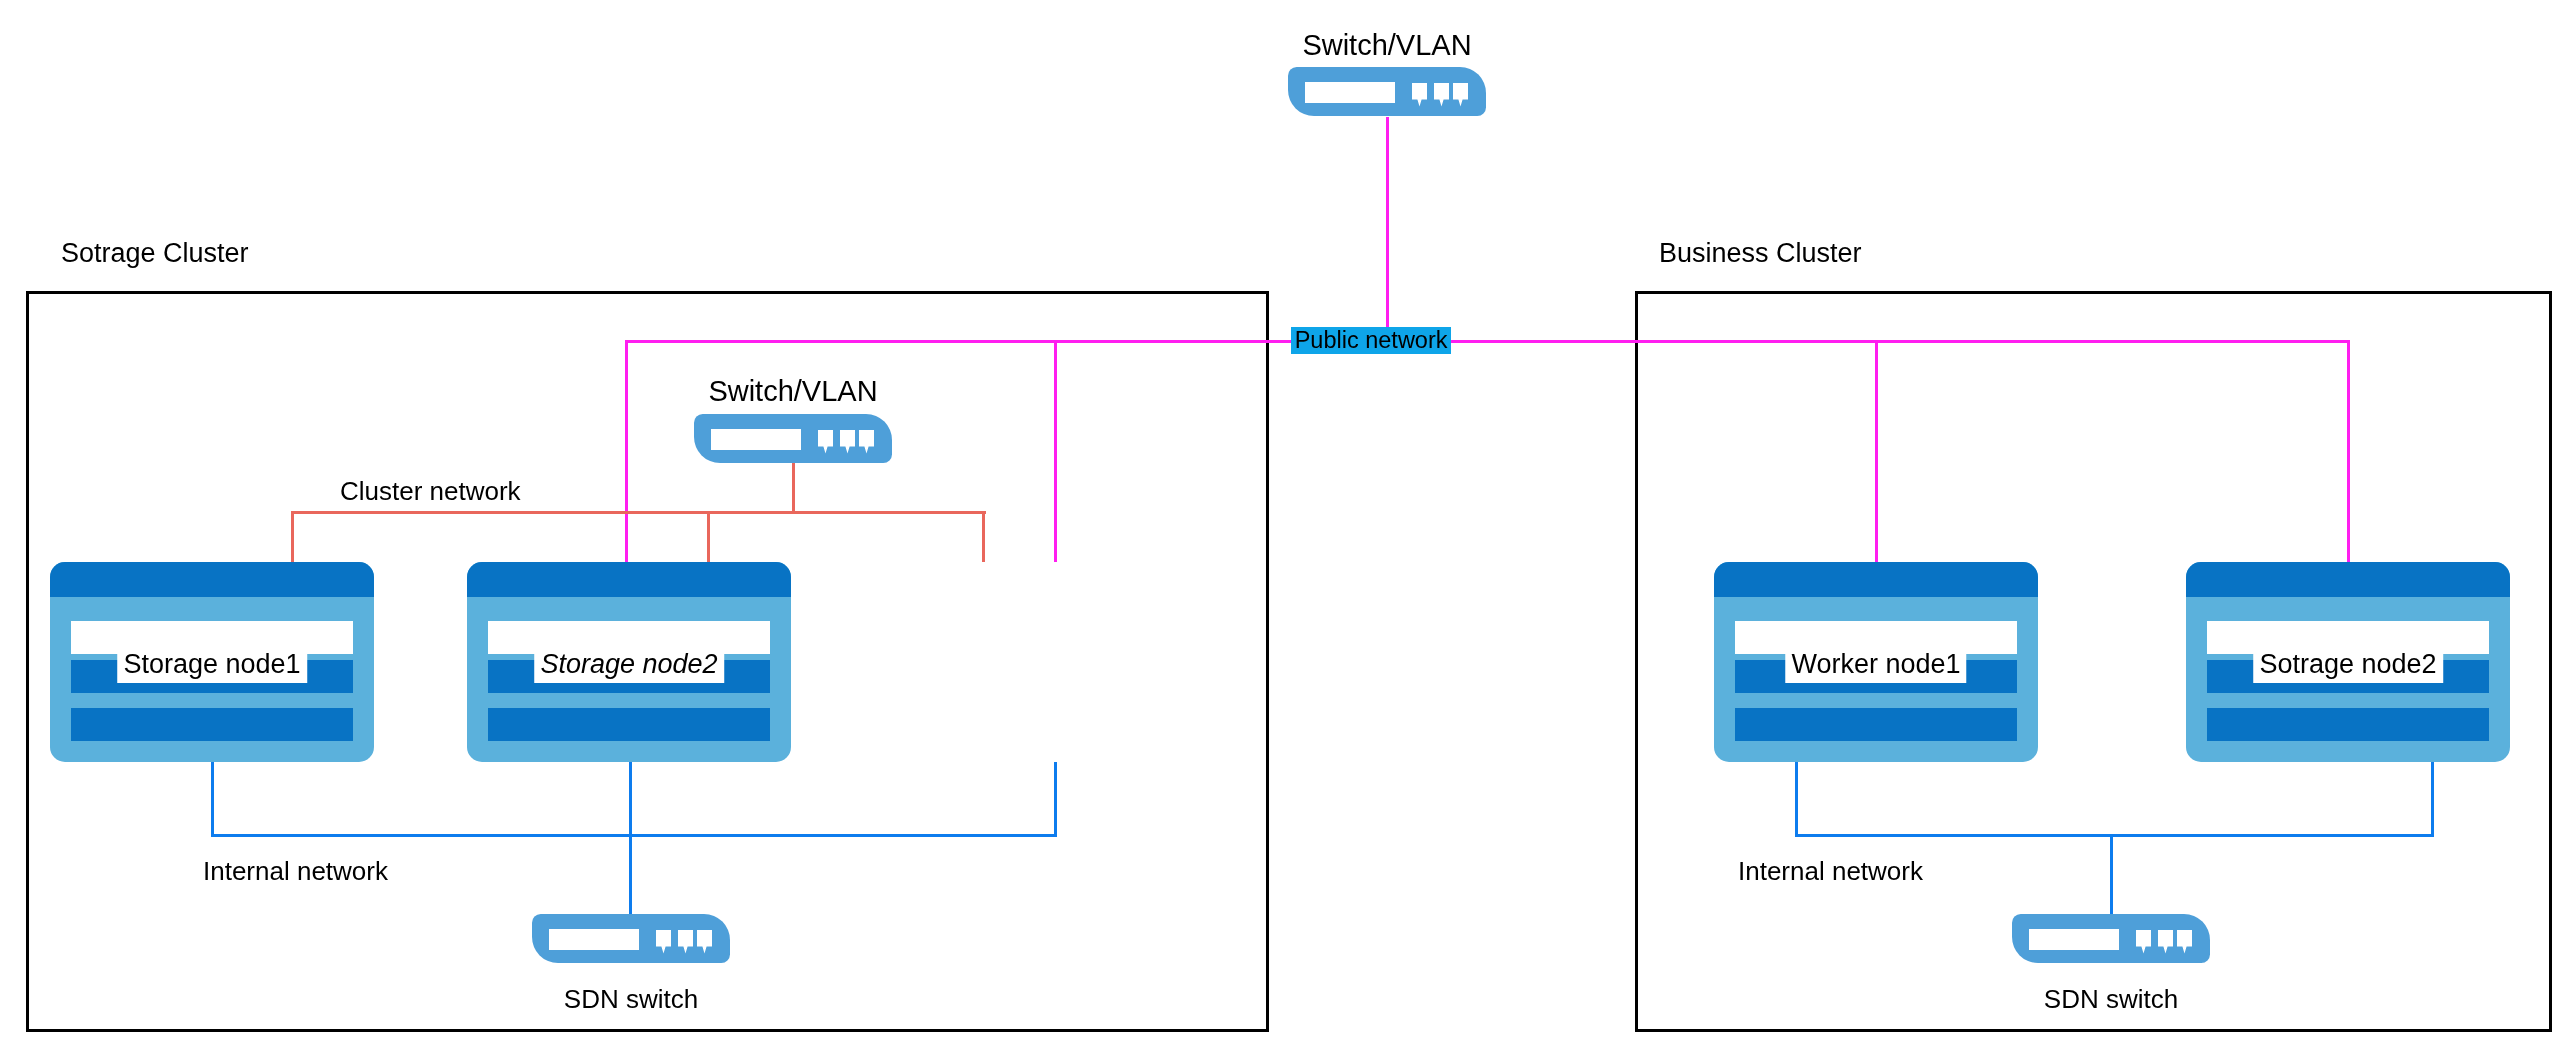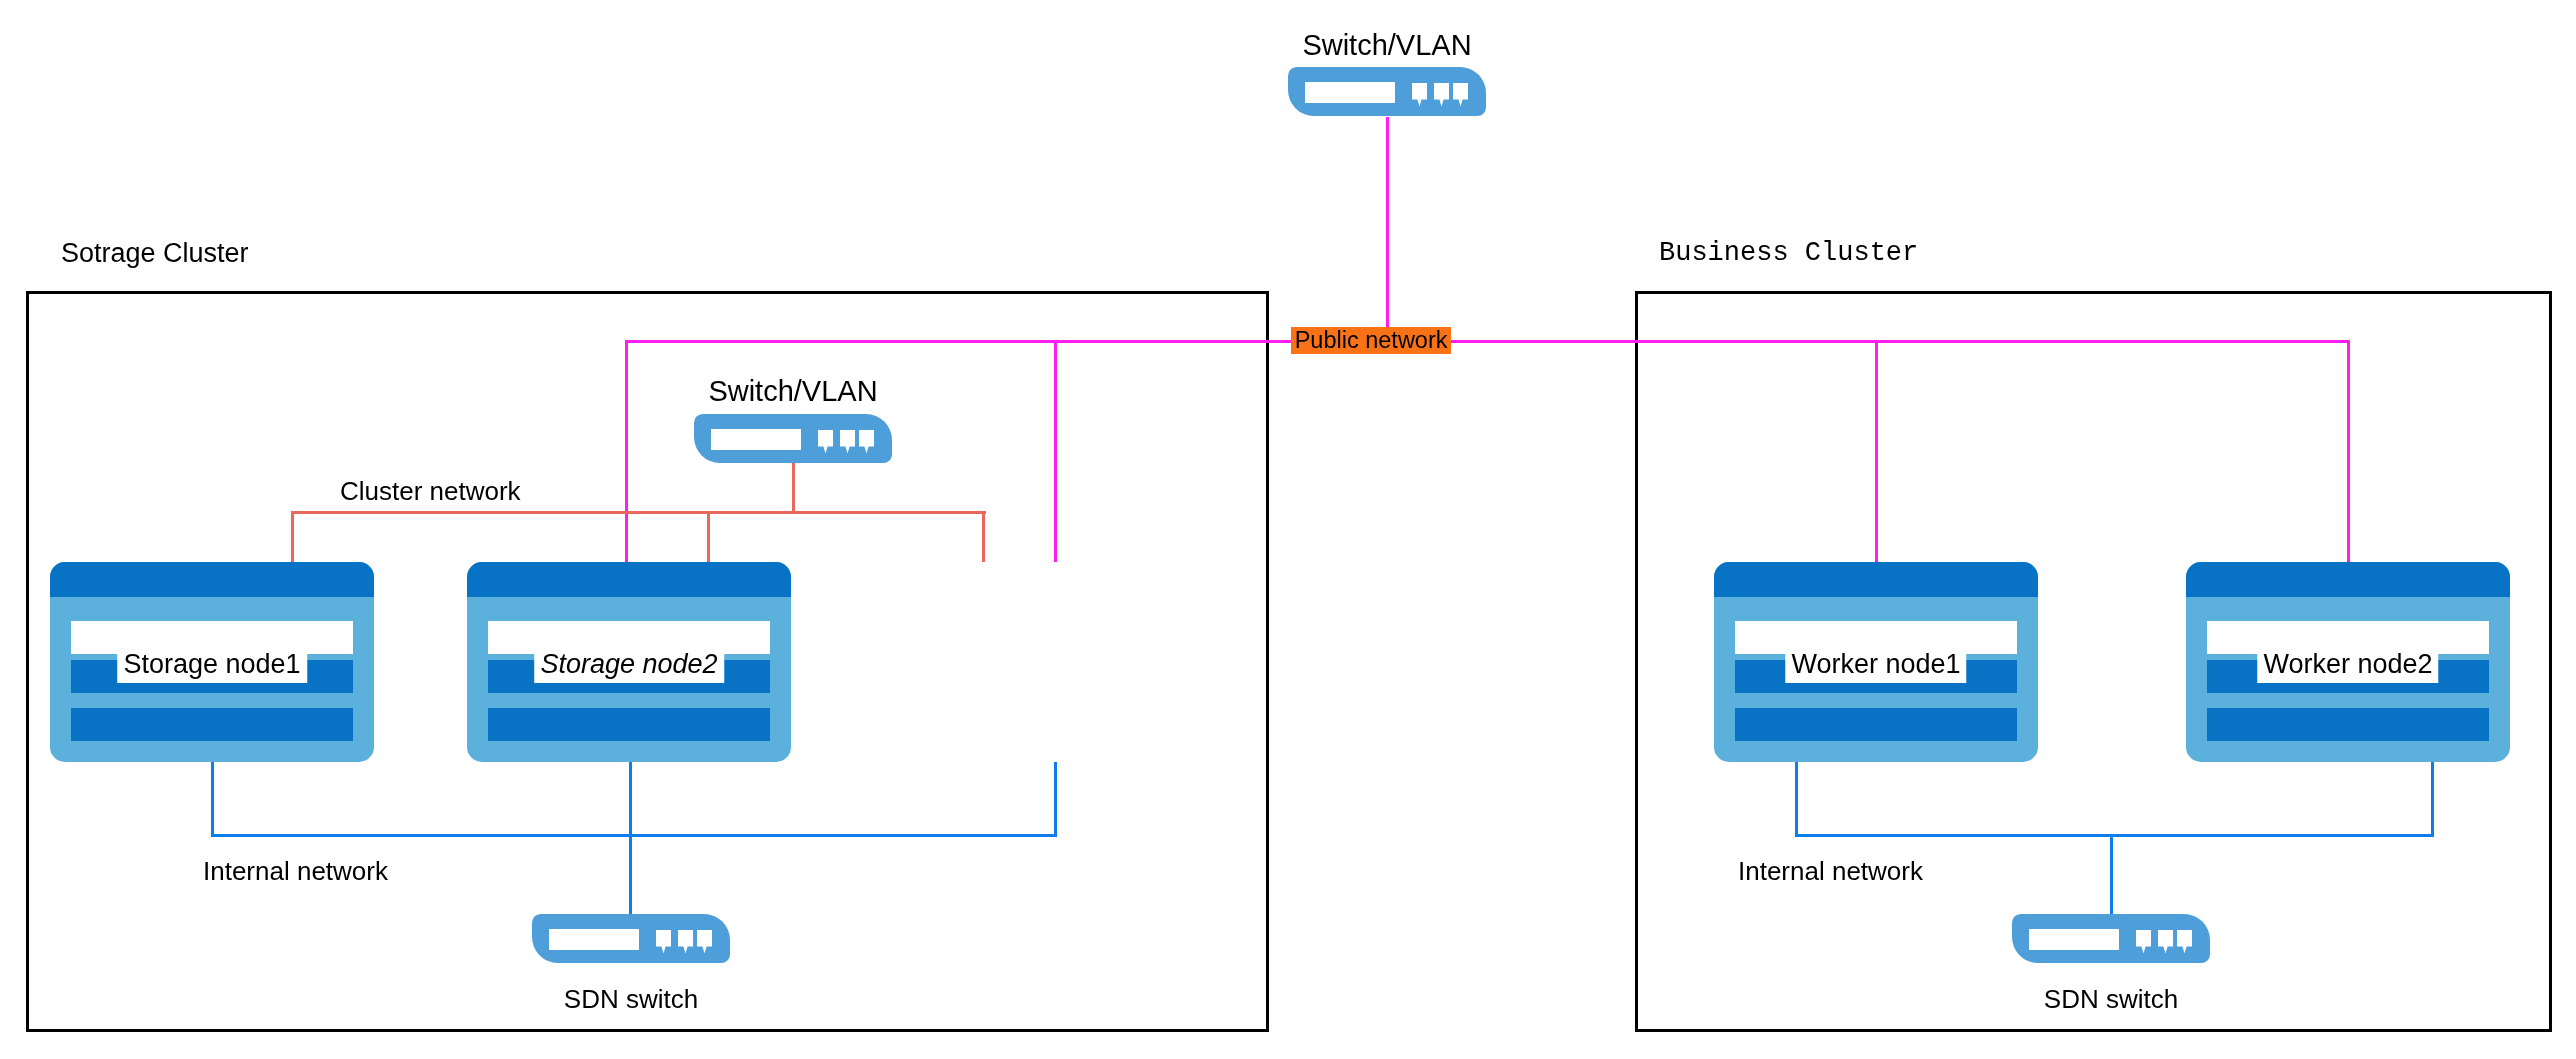--- a/index.html
+++ b/index.html
@@ -12,21 +12,21 @@
   
   .cluster-box{position:absolute;border:3.1px solid var(--box-border);box-sizing:border-box;background:transparent;}
   .cluster-title{position:absolute;font-size:27px;white-space:nowrap;}
   
   .line{position:absolute;}
   .line.public{background:var(--public-network);}
   .line.cluster{background:var(--cluster-network);}
   .line.internal{background:var(--internal-network);}
   
   .net-label{position:absolute;font-size:26px;white-space:nowrap;}
-  .net-label.on-line{background:#f97316;padding:0 3.7px;font-size:23.5px;}
+  .net-label.on-line{background:#0ea5e9;padding:0 3.7px;font-size:23.5px;}
   .dev-label{position:absolute;font-size:29px;white-space:nowrap;transform:translateX(-50%);}
   .dev-label.small{font-size:26px;}
   
   .switch-icon{position:absolute;width:198px;height:49px;background:var(--switch-icon);
     border-radius:8.7px 26px 8.7px 26px;}
   .switch-panel{position:absolute;left:16.7px;top:15px;width:90px;height:21px;background:#fff;}
   .switch-port{position:absolute;top:16px;width:15px;height:23.5px;background:#fff;
     clip-path:polygon(0 0,100% 0,100% 70%,64% 70%,50% 100%,36% 70%,0 70%);}
   .switch-port.p1{left:124px;} .switch-port.p2{left:146px;} .switch-port.p3{left:165px;}
   
@@ -41,21 +41,21 @@
 </style>
 </head>
 <body>
 
 <div id="canvas" style="--public-network: #FF1EF0; --cluster-network: #E9675C; --internal-network: #0D7CEE; --switch-icon: #4E9FD9; --node-body: #5BB1DC; --node-accent: #0873C4; --box-border: #000000; background: rgb(255, 255, 255);">
 
   <div class="cluster-box" style="left:26px;top:291px;width:1243px;height:741px;"></div>
   <div class="cluster-box" style="left:1635px;top:291px;width:917px;height:741px;"></div>
 
   <div class="cluster-title" style="left:61px;top:238px;">Sotrage Cluster</div>
-  <div class="cluster-title" style="left:1659px;top:238px;font-family:Liberation Mono, monospace;">Business Cluster</div>
+  <div class="cluster-title" style="left:1659px;top:238px;">Business Cluster</div>
 
   <div class="line public" style="left:1386px;top:117px;width:3.1px;height:226px;"></div>
   <div class="line public" style="left:625px;top:340px;width:1725px;height:3.1px;"></div>
   <div class="line public" style="left:625px;top:340px;width:3.1px;height:222px;"></div>
   <div class="line public" style="left:1054px;top:340px;width:3.1px;height:222px;"></div>
   <div class="line public" style="left:1875px;top:340px;width:3.1px;height:222px;"></div>
   <div class="line public" style="left:2347px;top:340px;width:3.1px;height:222px;"></div>
 
   <div class="line cluster" style="left:792px;top:463px;width:3.1px;height:51px;"></div>
   <div class="line cluster" style="left:291px;top:511px;width:695px;height:3.1px;"></div>
@@ -118,21 +118,21 @@
     <div class="node-bar1"></div>
     <div class="node-bar2"></div>
     <div class="node-label">Worker node1</div>
   </div>
   <div class="node" style="left:2186px;top:562px;">
     <div class="node-body"></div>
     <div class="node-header"></div>
     <div class="node-slot"></div>
     <div class="node-bar1"></div>
     <div class="node-bar2"></div>
-    <div class="node-label">Worker node2</div>
+    <div class="node-label">Sotrage node2</div>
   </div>
 
   <div class="switch-icon" style="left:532px;top:914px;">
     <div class="switch-panel"></div>
     <div class="switch-port p1"></div>
     <div class="switch-port p2"></div>
     <div class="switch-port p3"></div>
   </div>
   <div class="dev-label small" style="left:631px;top:984px;">SDN switch</div>
 

